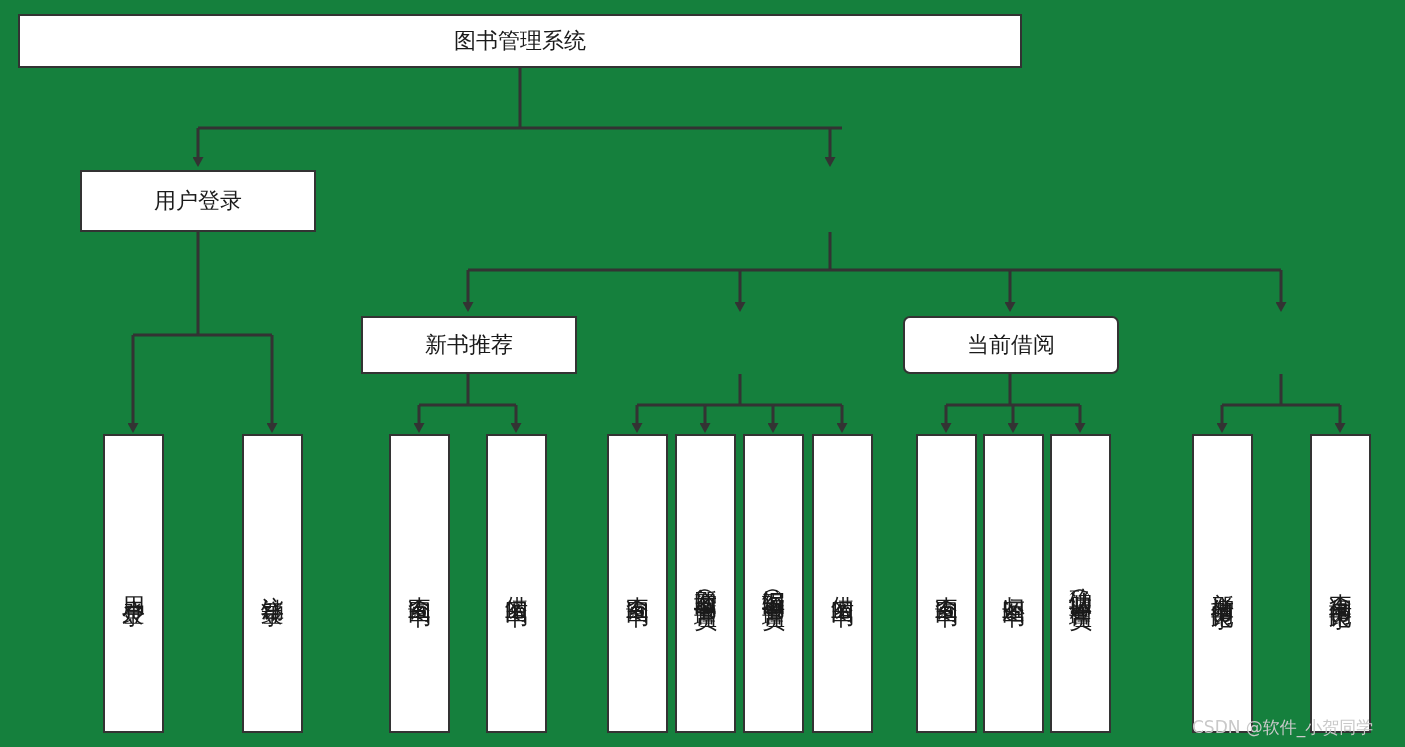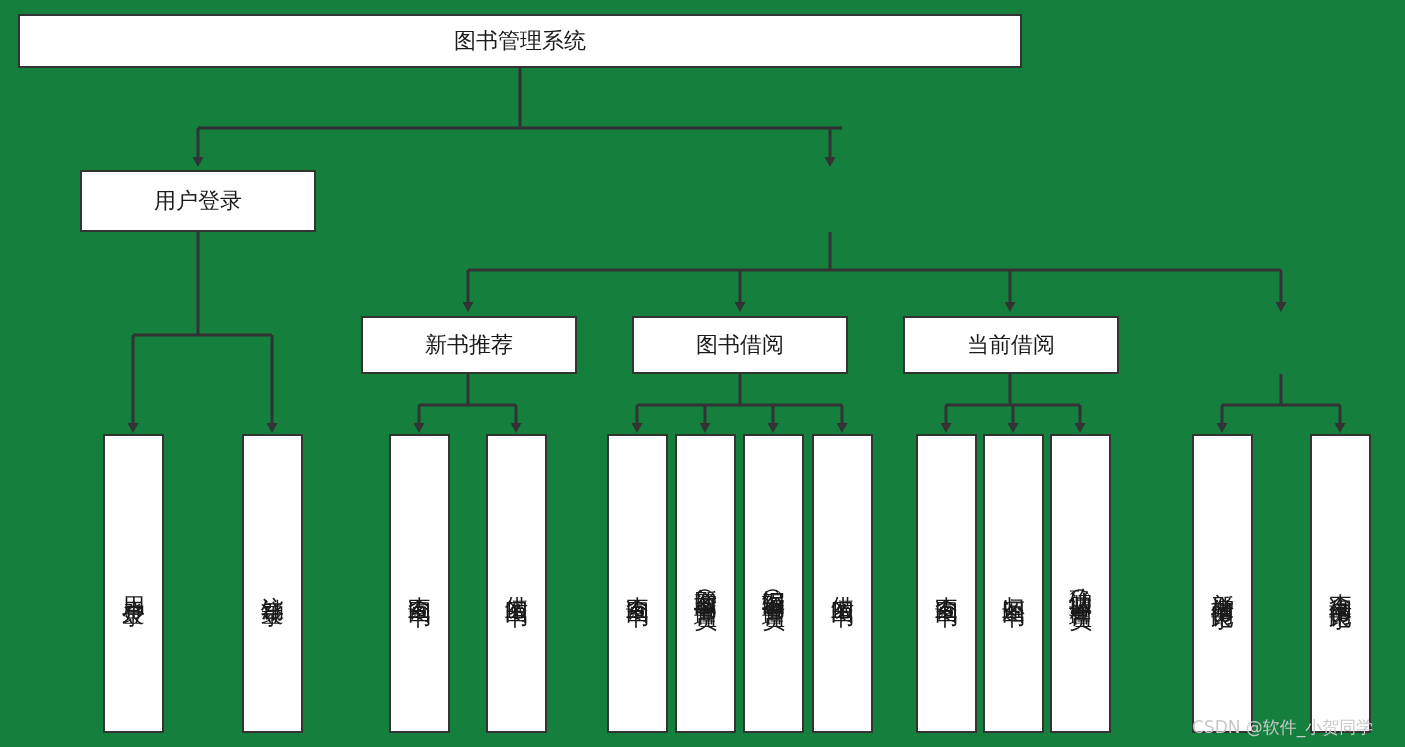--- a/index.html
+++ b/index.html
@@ -121,24 +121,21 @@
     <span class="node-label horiz">图书管理系统</span>
   </div>
 
   <div class="node-box" style="left:80px; top:170px; width:236px; height:62px;">
     <span class="node-label horiz">用户登录</span>
   </div>
 
   <div class="node-box" style="left:361px; top:316px; width:216px; height:58px;">
     <span class="node-label horiz">新书推荐</span>
   </div>
-  <div class="node-box" style="left:632px; top:316px; width:216px; height:58px;">
-    <span class="node-label horiz">图书借阅</span>
-  </div>
-  <div class="node-box" style="left:903px; top:316px; width:216px; height:58px;">
+  <div class="node-box" style="left:903px; top:316px; width:216px; height:58px;border-radius:7px;">
     <span class="node-label horiz">当前借阅</span>
   </div>
 
   <div class="node-box" style="left:103px; top:434px; width:61px; height:299px;">
     <span class="node-label vert">用户登录</span>
   </div>
   <div class="node-box" style="left:242px; top:434px; width:61px; height:299px;">
     <span class="node-label vert">注销登录</span>
   </div>
 

